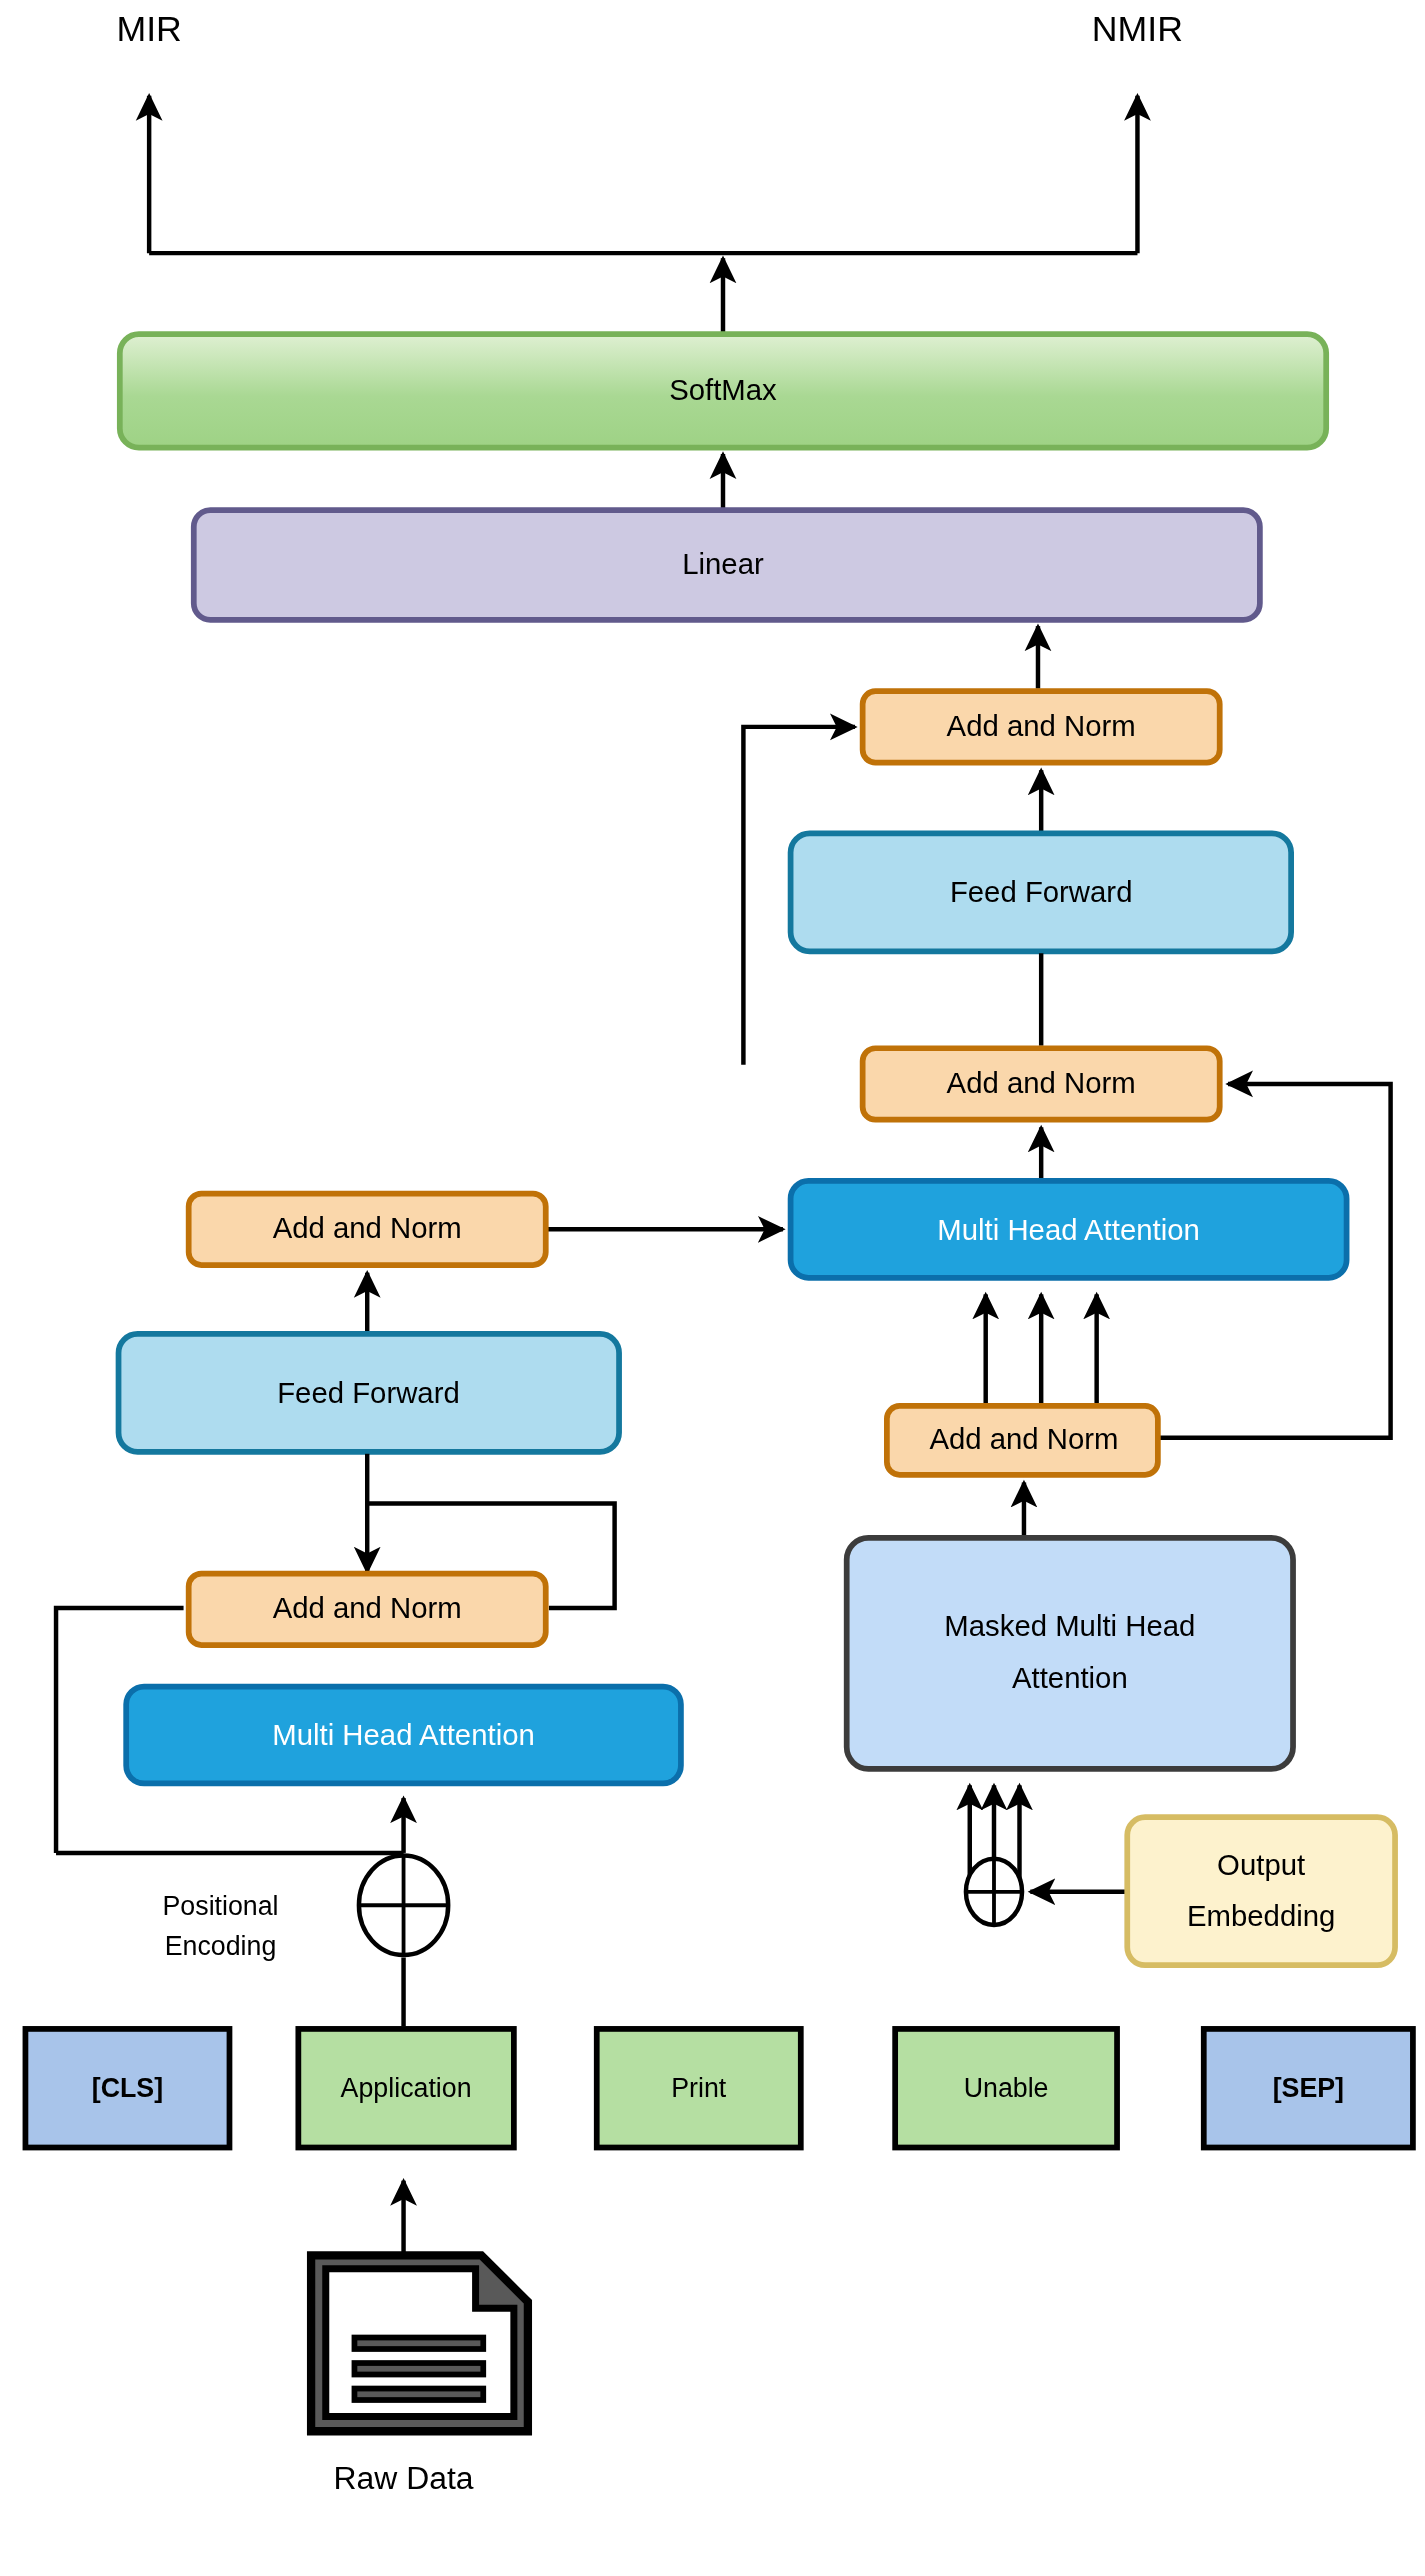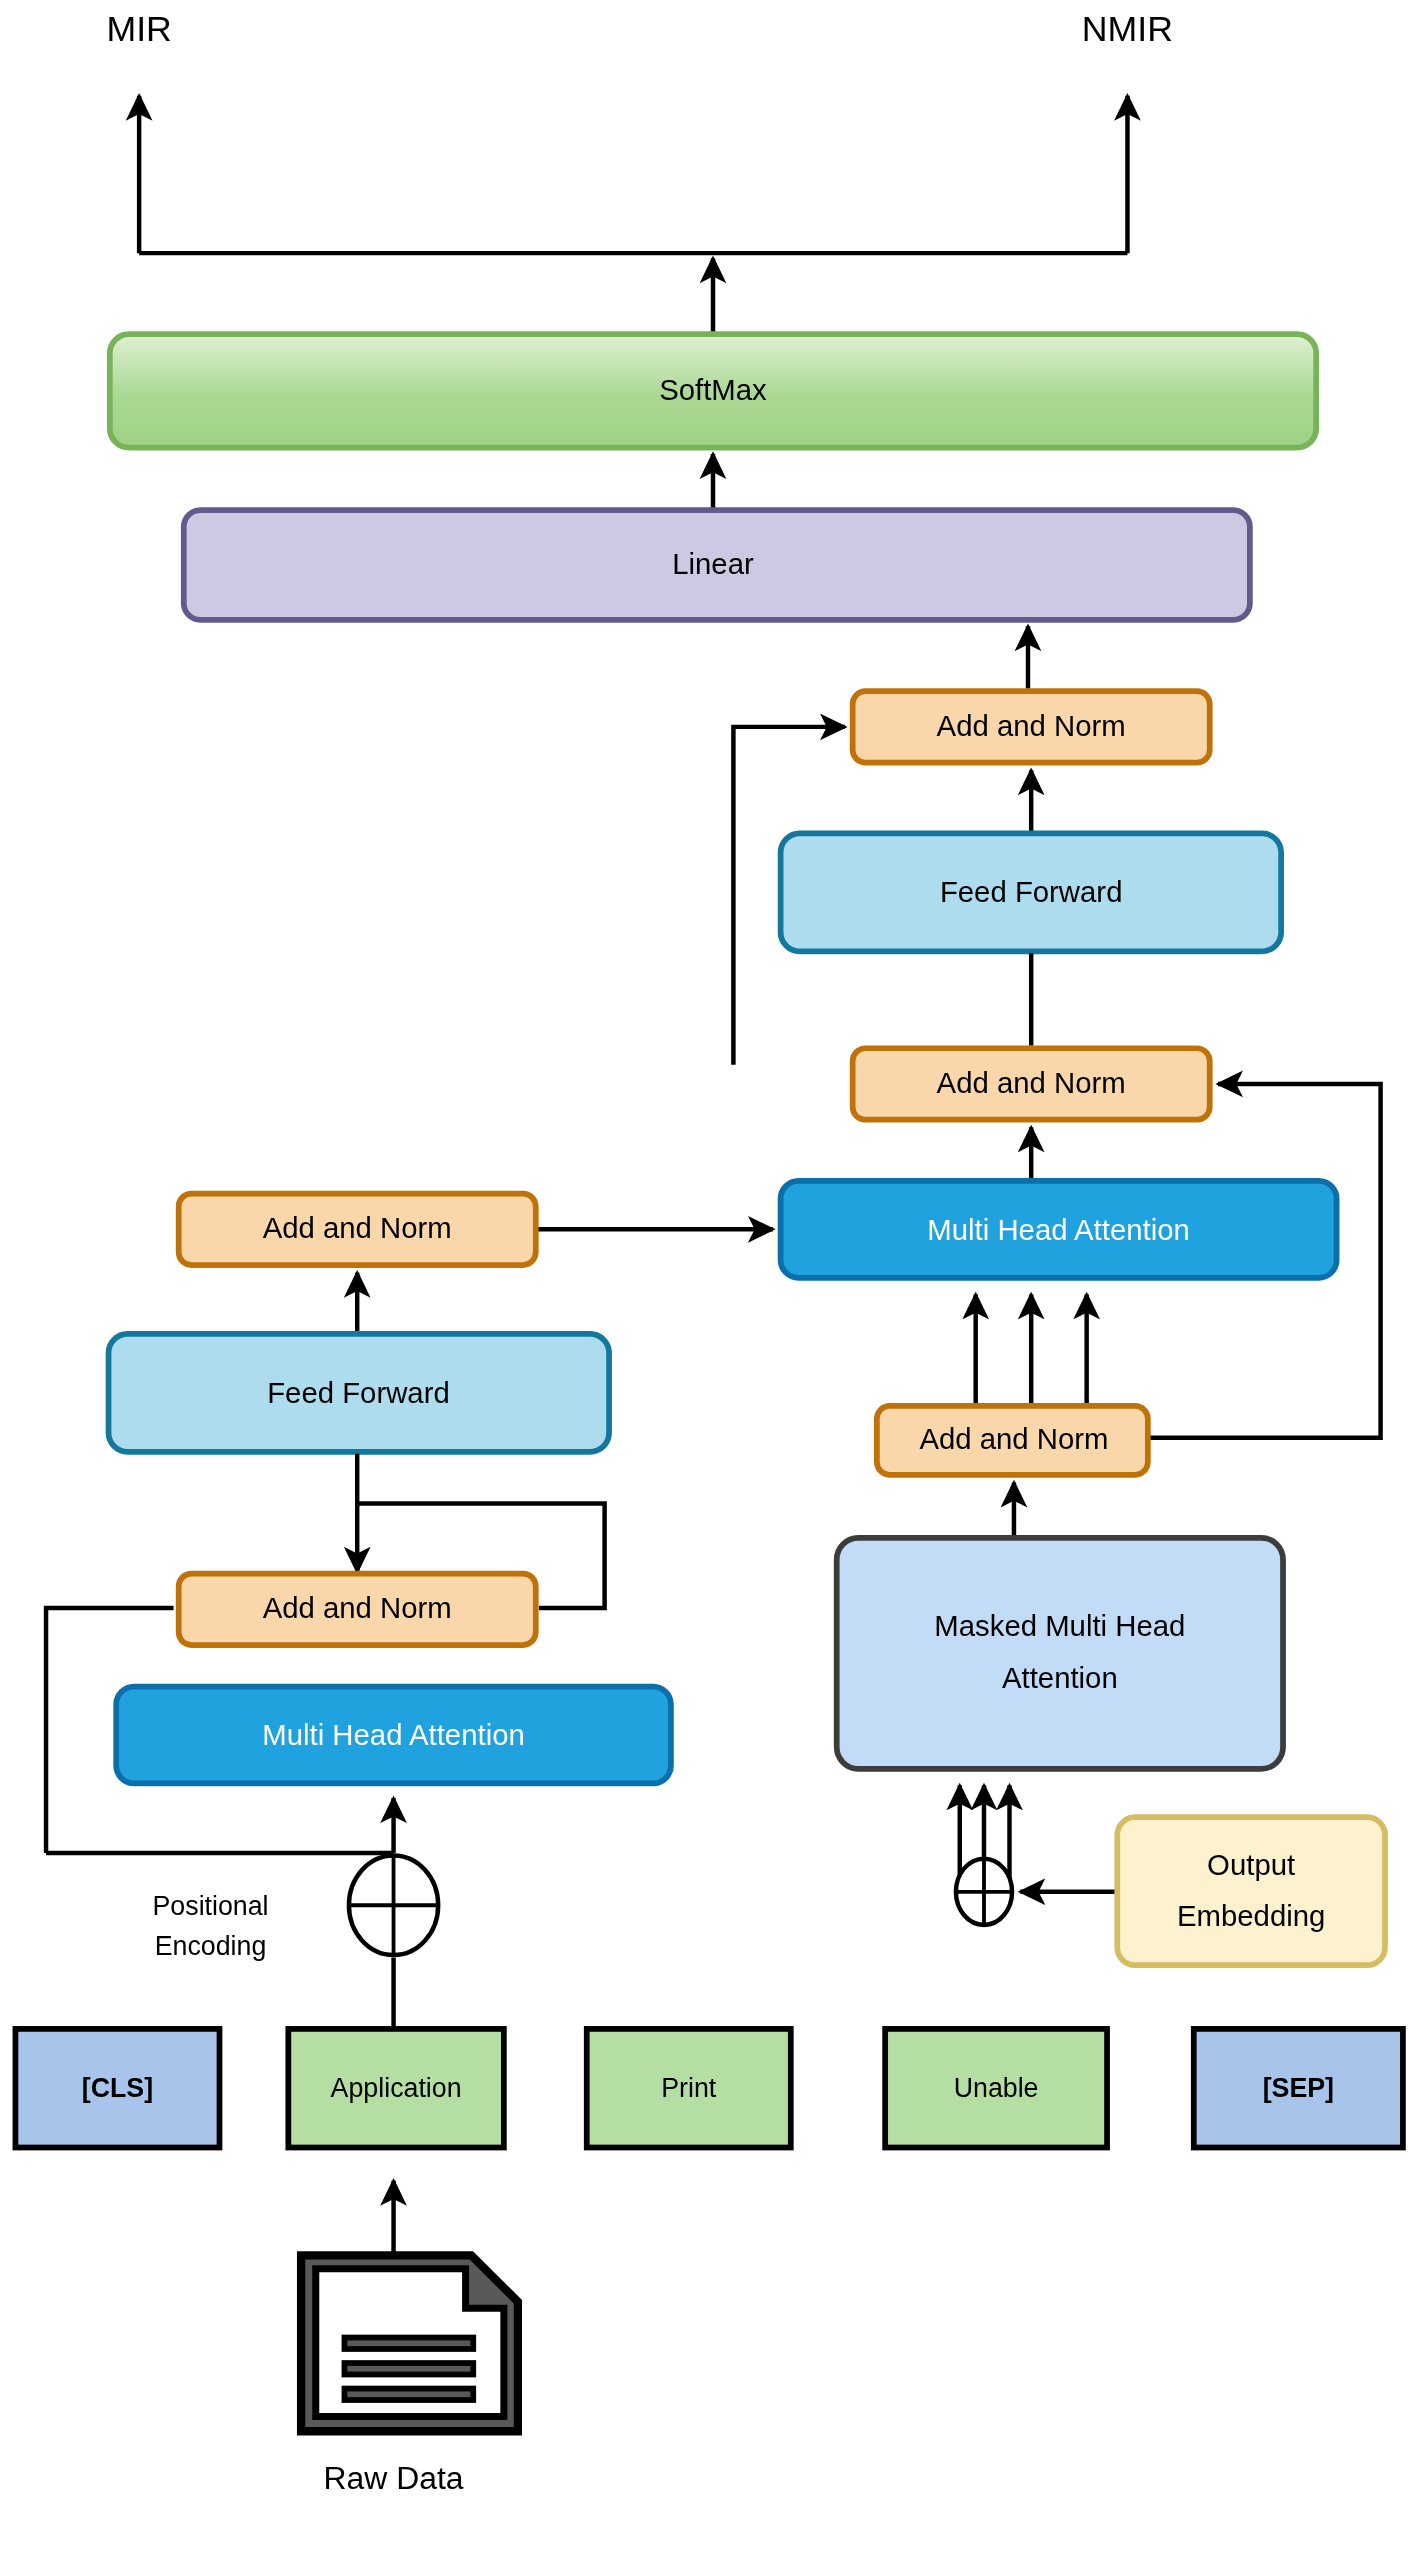--- a/index.html
+++ b/index.html
@@ -10,20 +10,21 @@
   body {
     width: 1426px;
     height: 2576px;
     font-family: "Liberation Sans", sans-serif;
     overflow: hidden;
   }
   #diagram-root {
     position: relative;
     width: 1134px;
     height: 2576px;
+    padding-left: 10px;
   }
   svg#arch-svg {
     display: block;
     width: 1426px;
     height: 2576px;
   }
   text {
     font-family: "Liberation Sans", sans-serif;
     fill: #000000;
   }

